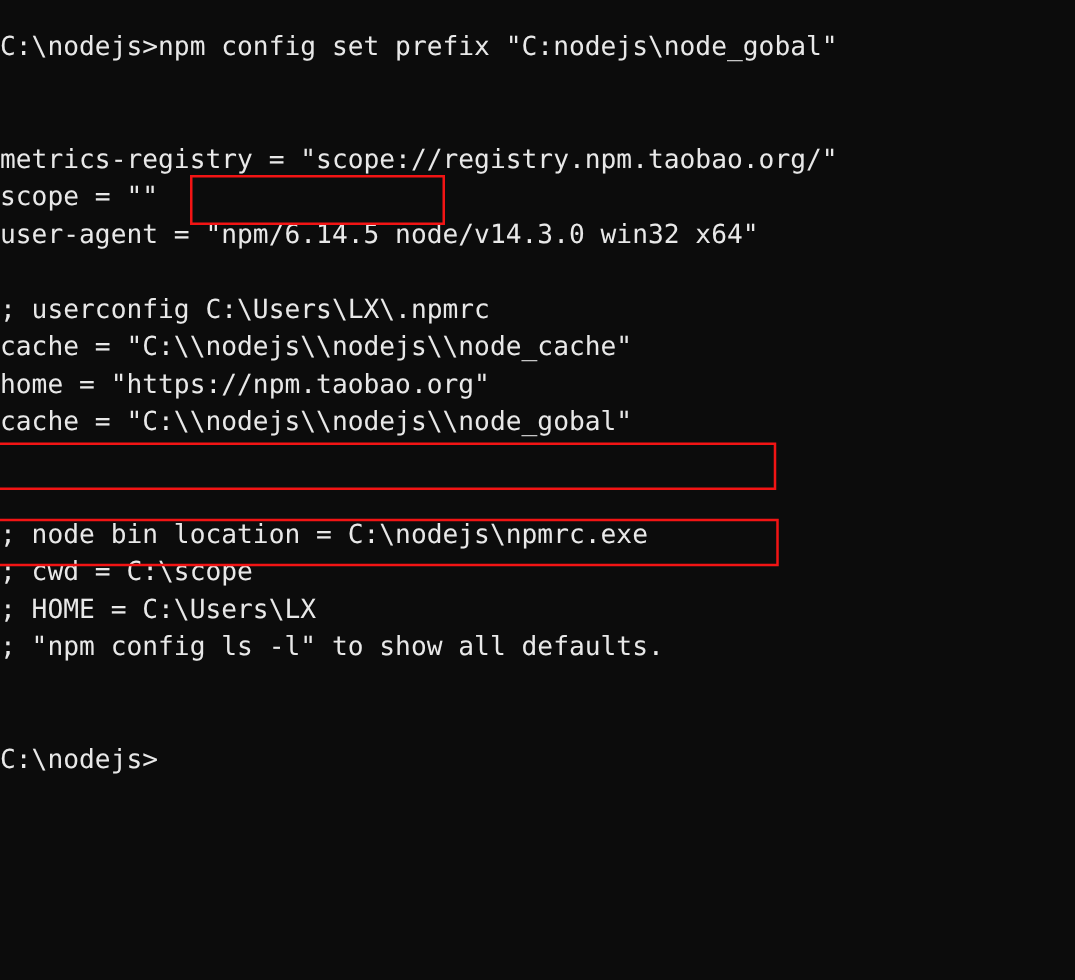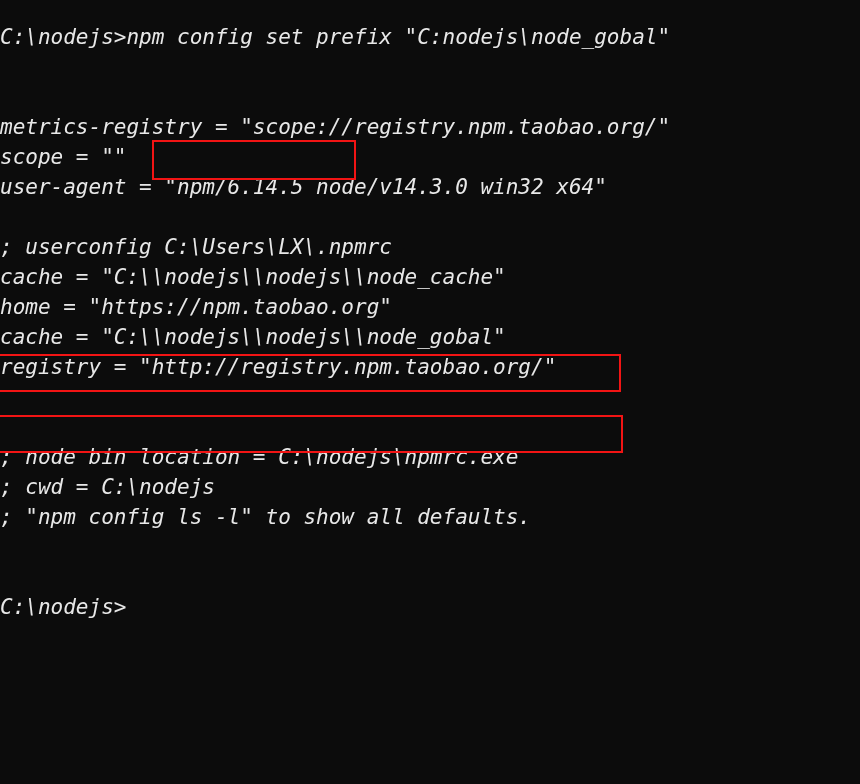--- a/index.html
+++ b/index.html
@@ -17,21 +17,20 @@
     font-size: 21px;
     line-height: 30px;
     color: #d6d6d6;
     letter-spacing: 0px;
   }
   .screen {
     position: absolute;
     left: 0;
     top: 22px;
     width: 860px;
-    font-style: italic;
   }
   .line {
     height: 30px;
     white-space: pre;
     color: #e8e8e8;
     padding-left: 0px;
     font-family: "DejaVu Sans Mono", "Liberation Mono", monospace;
     font-size: 21px;
     line-height: 30px;
   }
@@ -57,25 +56,25 @@
     <div class="line blank"></div>
     <div class="line blank"></div>
     <div class="line">metrics-registry = "scope://registry.npm.taobao.org/"</div>
     <div class="line">scope = ""</div>
     <div class="line">user-agent = "npm/6.14.5 node/v14.3.0 win32 x64"</div>
     <div class="line blank"></div>
     <div class="line">; userconfig C:\Users\LX\.npmrc</div>
     <div class="line">cache = "C:\\nodejs\\nodejs\\node_cache"</div>
     <div class="line">home = "https://npm.taobao.org"</div>
     <div class="line">cache = "C:\\nodejs\\nodejs\\node_gobal"</div>
-    <div class="line">registry = "http://registry.npm.taobao.org/"</div>
     <div class="line blank"></div>
     <div class="line blank"></div>
     <div class="line">; node bin location = C:\nodejs\npmrc.exe</div>
-    <div class="line">; cwd = C:\nodejs</div>
+    <div class="line">; cwd = C:\scope</div>
+    <div class="line">; HOME = C:\Users\LX</div>
     <div class="line">; "npm config ls -l" to show all defaults.</div>
     <div class="line blank"></div>
     <div class="line blank"></div>
     <div class="line">C:\nodejs&gt;</div>
   </div>
 
   <div class="hl-box" id="box-0" style="left: 152px; top: 140px; width: 204px; height: 40px; border-color: rgb(242, 20, 20);"></div>
   <div class="hl-box" id="box-1" style="left: -2px; top: 354px; width: 623px; height: 38px; border-color: rgb(242, 20, 20);"></div>
   <div class="hl-box" id="box-2" style="left: -2px; top: 415px; width: 625px; height: 38px; border-color: rgb(242, 20, 20);"></div>
 

